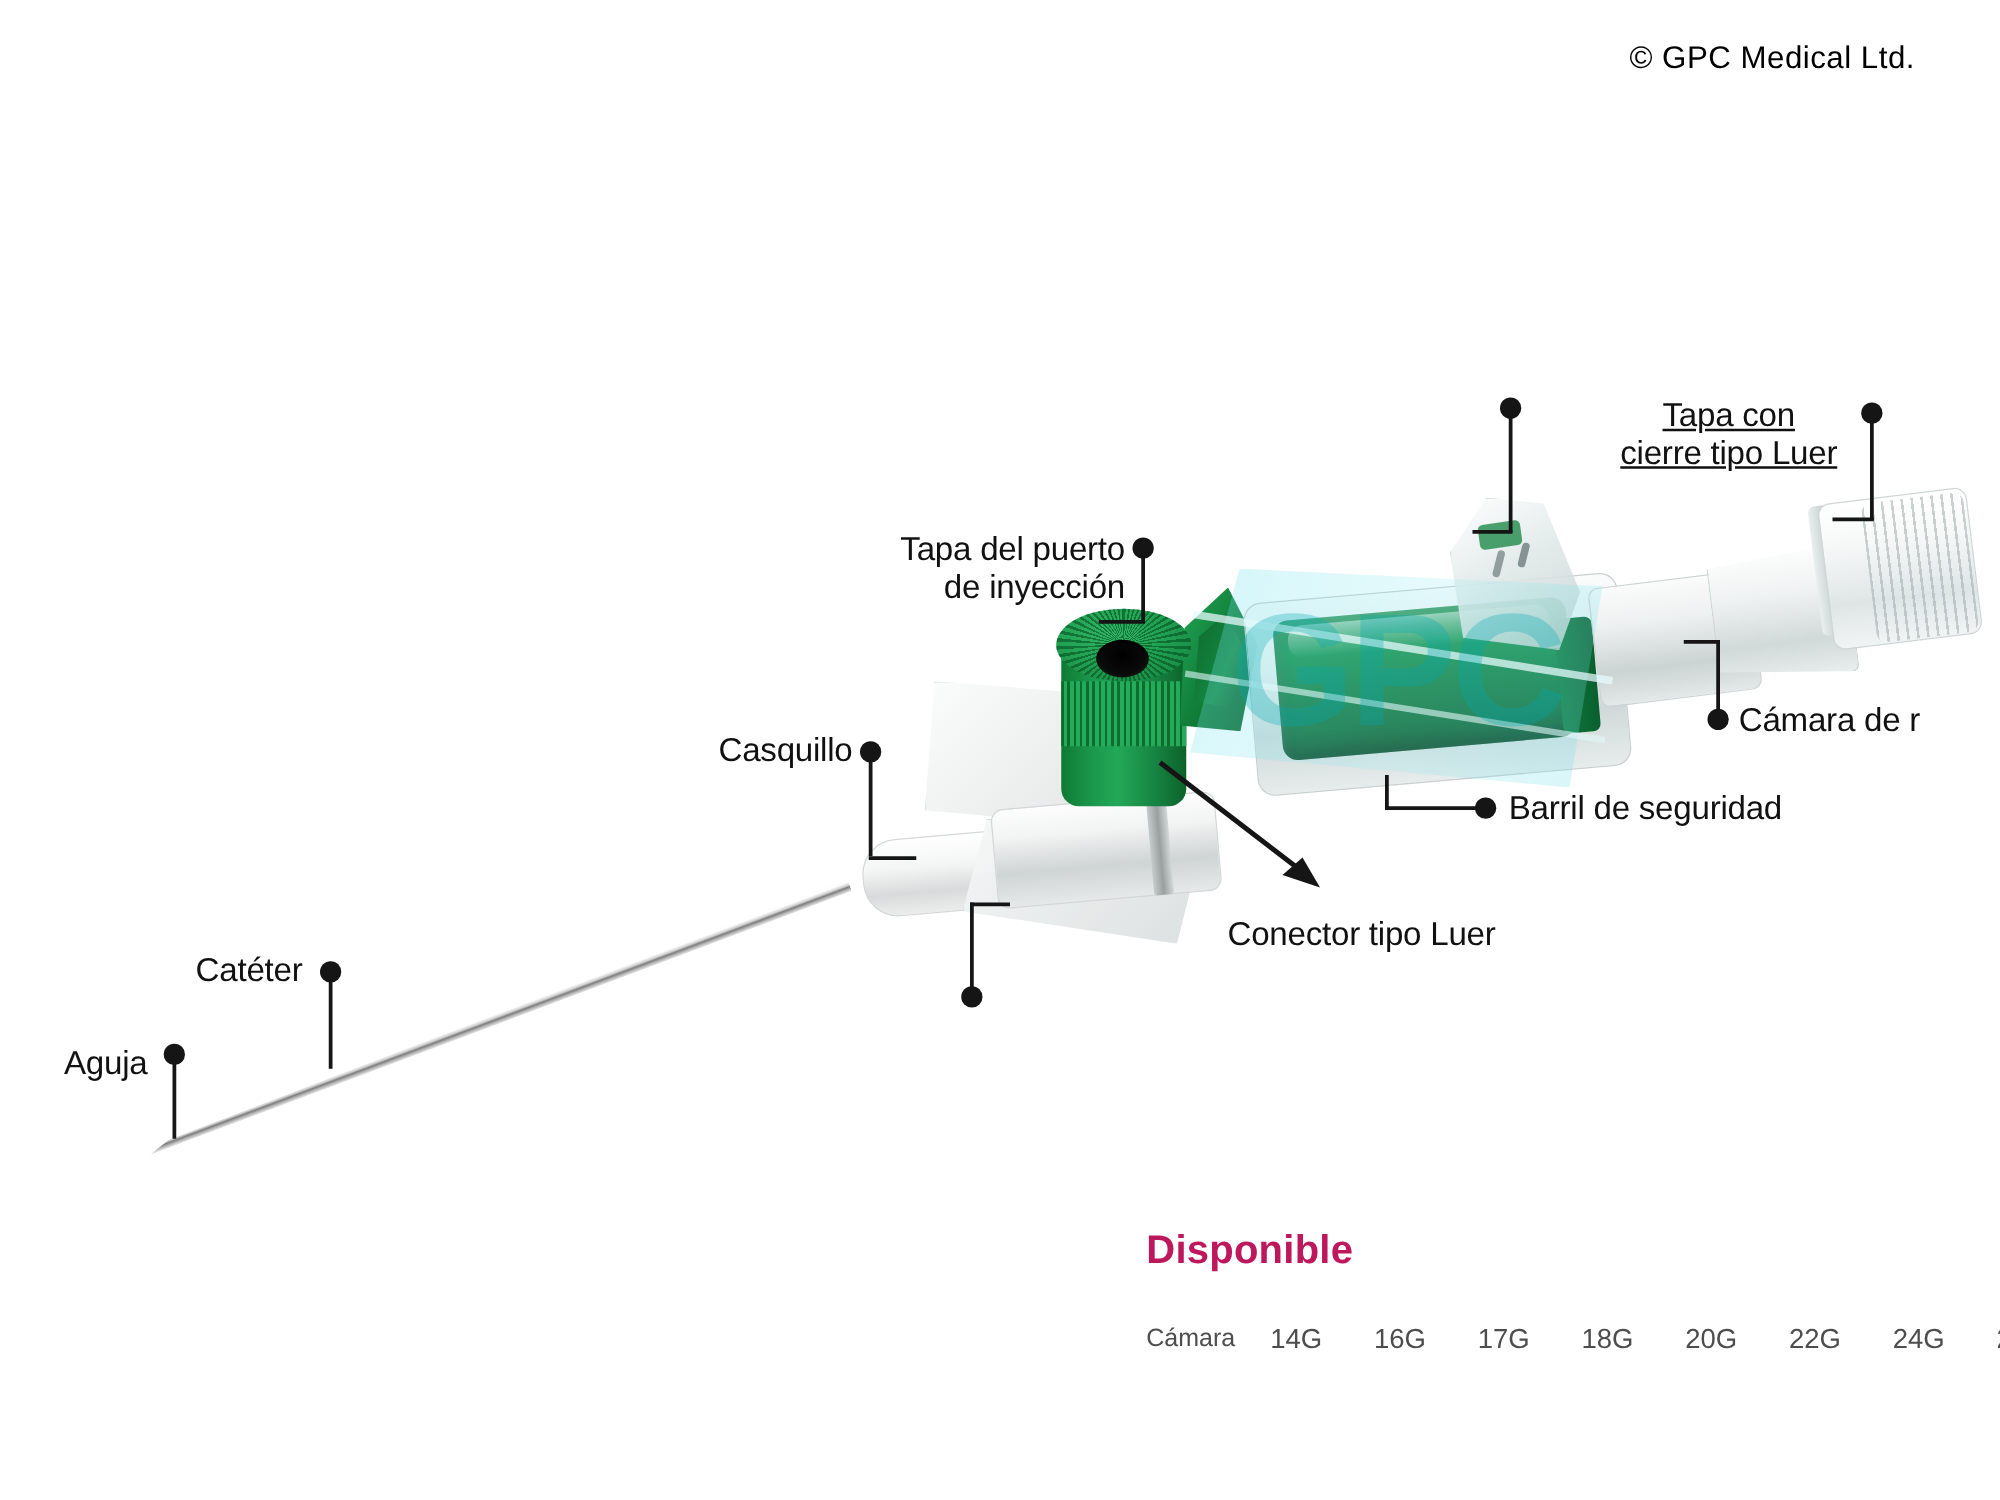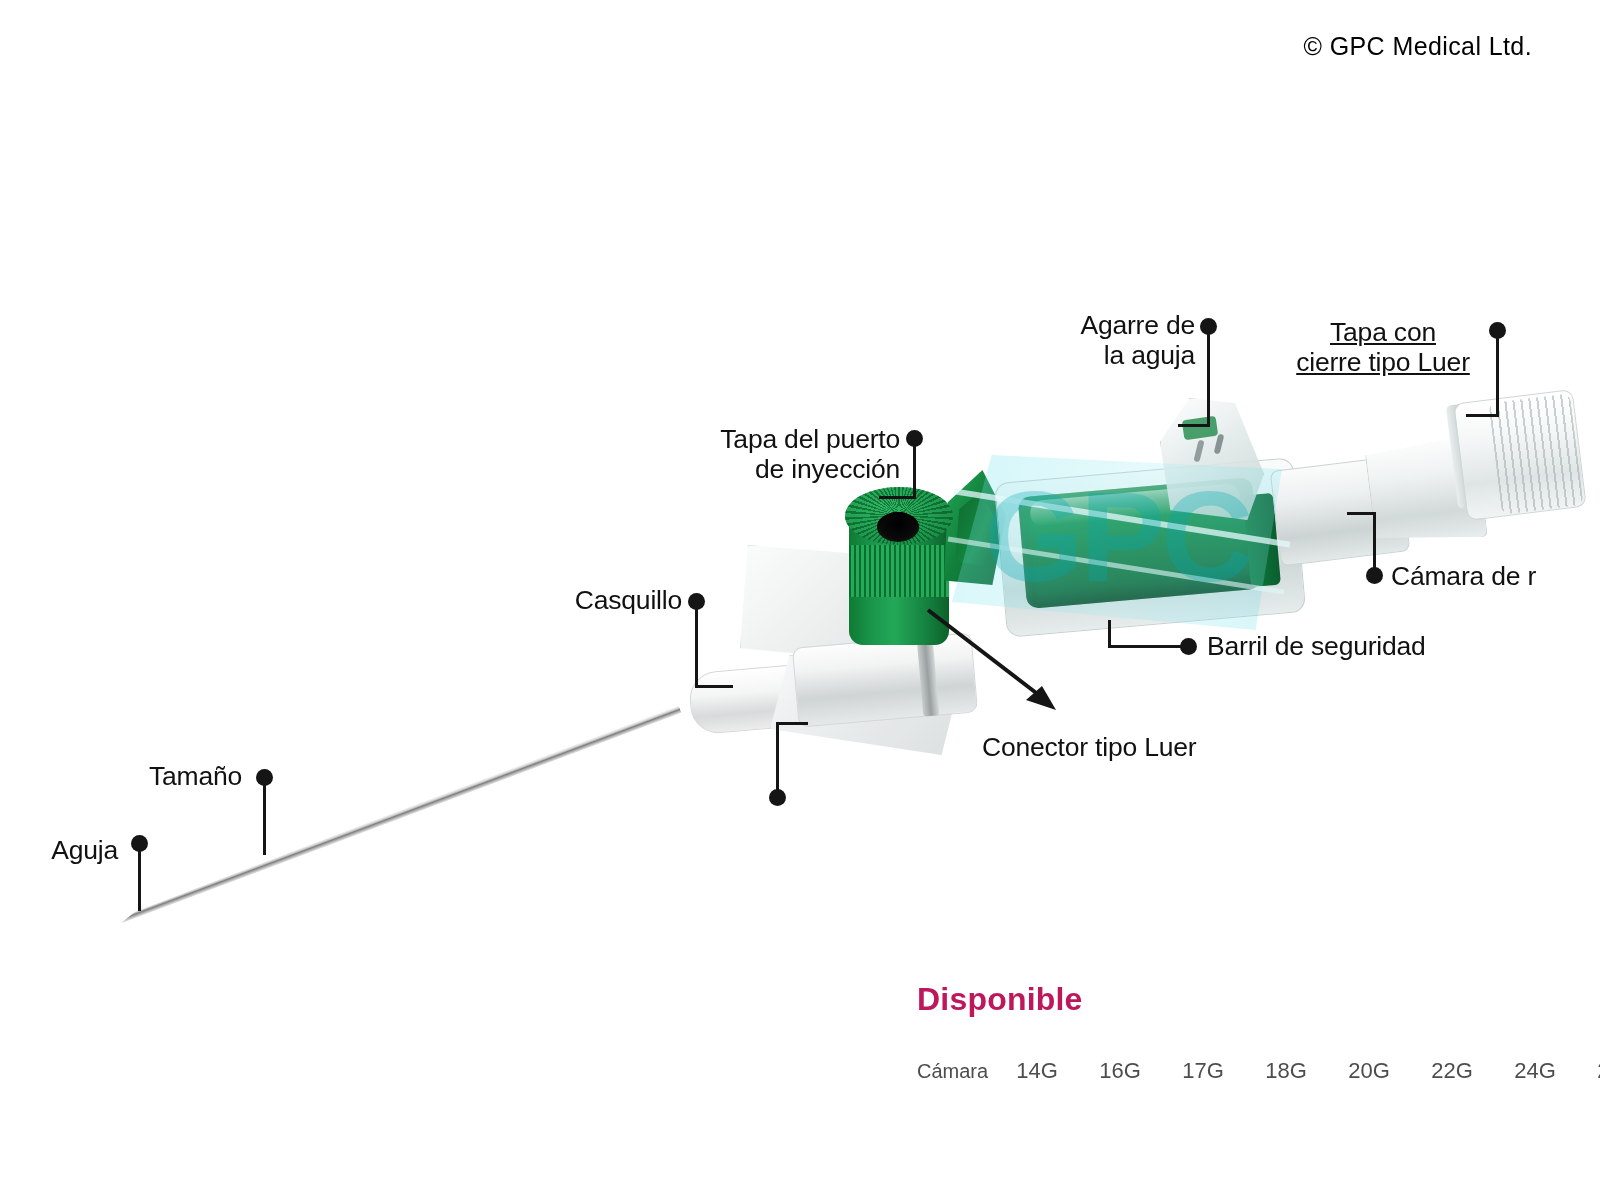--- a/index.html
+++ b/index.html
@@ -366,21 +366,21 @@
       <div class="gpc-stripe"></div>
       <div class="gpc-stripe2"></div>
       <div class="txt">GPC</div>
     </div>
   </div>
 
   <div class="callout r" style="left:0px; top:836px; width:118px;">Aguja</div>
   <div class="dot" style="left:131px; top:835px;"></div>
   <div class="leader" style="left:138px; top:843px; width:3px; height:68px;"></div>
 
-  <div class="callout r" style="left:80px; top:762px; width:162px;">Tamaño</div>
+  <div class="callout r" style="left:80px; top:762px; width:162px;">Catéter</div>
   <div class="dot" style="left:256px; top:769px;"></div>
   <div class="leader" style="left:263px; top:777px; width:3px; height:78px;"></div>
 
   <div class="callout r" style="left:480px; top:586px; width:202px;">Casquillo</div>
   <div class="dot" style="left:688px; top:593px;"></div>
   <div class="leader" style="left:695px; top:601px; width:3px; height:84px;"></div>
   <div class="leader" style="left:695px; top:685px; width:38px; height:3px;"></div>
 
   <div class="dot" style="left:769px; top:789px;"></div>
   <div class="leader" style="left:776px; top:722px; width:3px; height:70px;"></div>
@@ -391,22 +391,20 @@
   <div class="dot" style="left:906px; top:430px;"></div>
   <div class="leader" style="left:913px; top:438px; width:3px; height:60px;"></div>
   <div class="leader" style="left:879px; top:496px; width:37px; height:3px;"></div>
 
   <div class="callout l" style="left:982px; top:733px; width:280px;">Conector tipo Luer</div>
   <svg class="arrow-svg" width="180" height="120" viewBox="0 0 180 120">
     <line x1="28" y1="10" x2="148" y2="102" stroke="#151515" stroke-width="4"></line>
     <polygon points="156,110 126,100 142,86" fill="#151515"></polygon>
   </svg>
 
-  <div class="callout r" style="left:980px; top:311px; width:215px;">Agarre de
-la aguja</div>
   <div class="dot" style="left:1200px; top:318px;"></div>
   <div class="leader" style="left:1207px; top:326px; width:3px; height:100px;"></div>
   <div class="leader" style="left:1178px; top:424px; width:32px; height:3px;"></div>
 
   <div class="callout c" style="left:1268px; top:318px; width:230px;text-decoration:underline;">Tapa con
 cierre tipo Luer</div>
   <div class="dot" style="left:1489px; top:322px;"></div>
   <div class="leader" style="left:1496px; top:330px; width:3px; height:86px;"></div>
   <div class="leader" style="left:1466px; top:414px; width:33px; height:3px;"></div>
 

